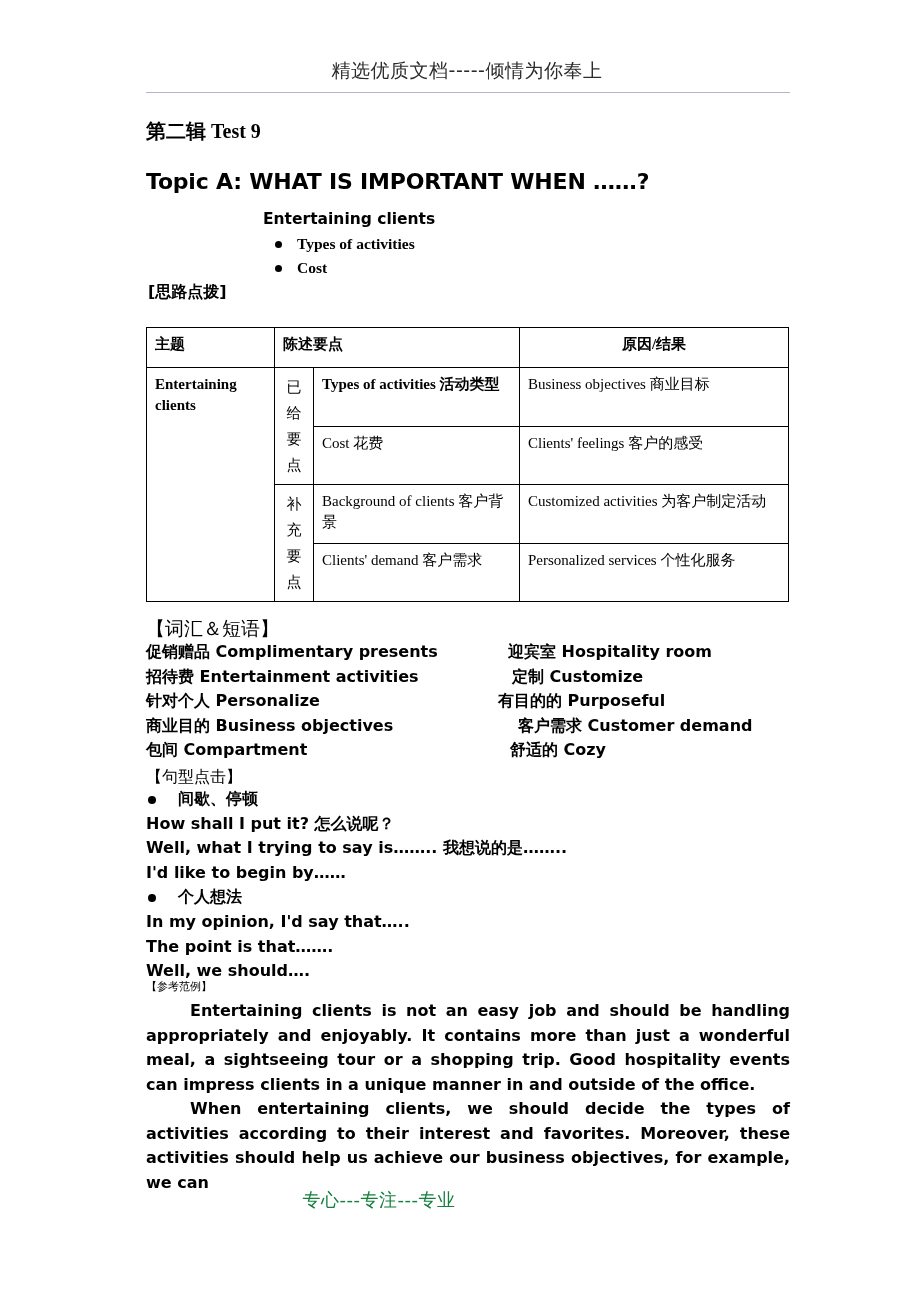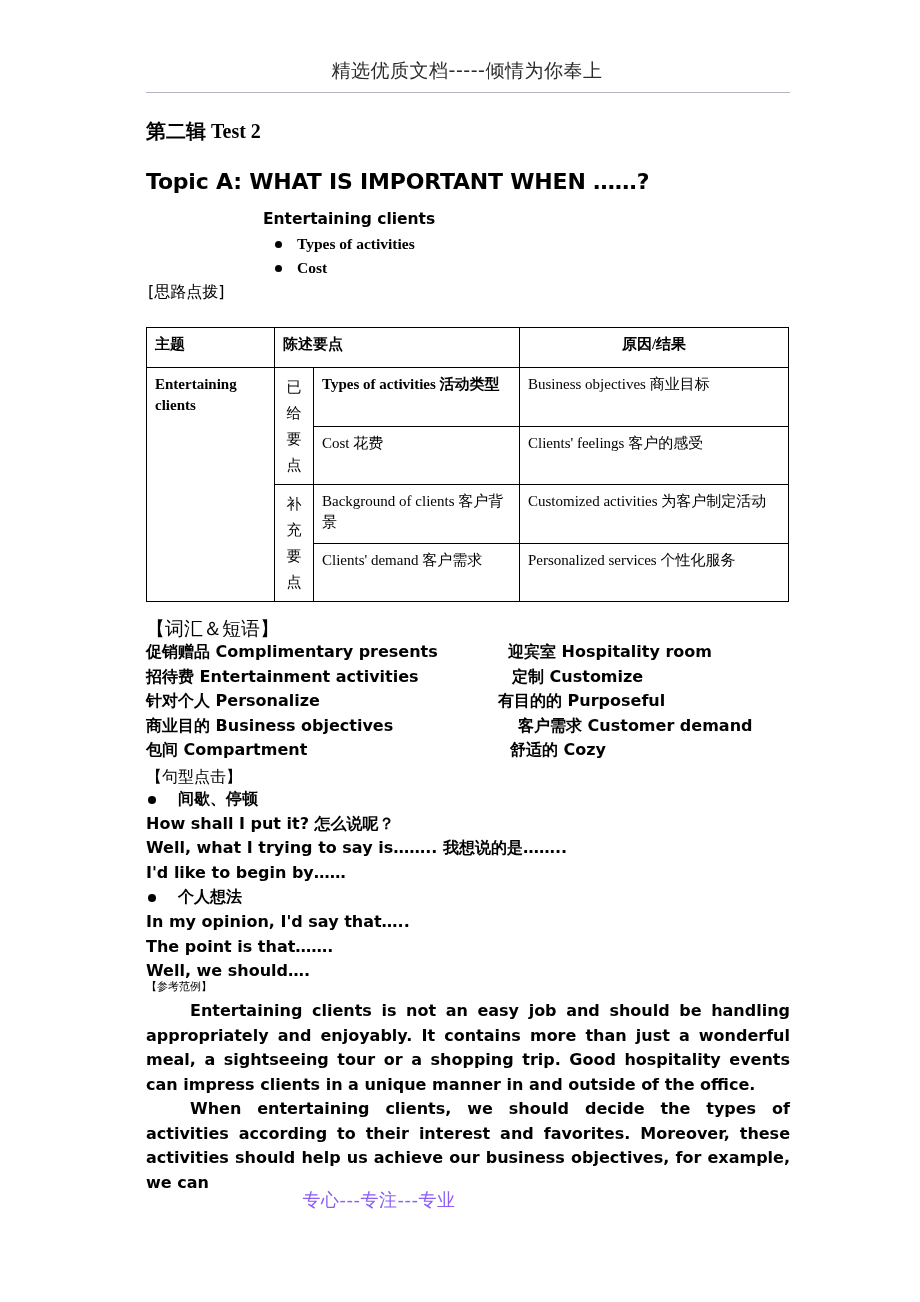--- a/index.html
+++ b/index.html
@@ -103,21 +103,21 @@
     border-radius: 50%;
     background: #000;
   }
 
   #tips-label {
     left: 140px;
     top: 281px;
     font-size: 16px;
     line-height: 22px;
     font-family: "DejaVu Sans", sans-serif;
-    font-weight: normal;
+    font-weight: bold;
     white-space: nowrap;
   }
 
   
   #plan-table {
     position: absolute;
     left: 138px;
     top: 327px;
     width: 642px;
     border-collapse: collapse;
@@ -253,35 +253,35 @@
   
   #page-footer {
     position: absolute;
     left: 0;
     top: 1188px;
     width: 742px;
     text-align: center;
     font-family: "DejaVu Sans", sans-serif;
     font-size: 18px;
     line-height: 24px;
-    color: #8b5cf6;
+    color: #15803d;
     letter-spacing: .5px;
   }
 </style>
 </head>
 <body>
 
 <div class="page">
 
   <div class="page-header">
     <div class="hdr-text">精选优质文档-----倾情为你奉上</div>
   </div>
   <div class="header-rule"></div>
 
-  <div class="blk t-serif-bold" id="section-title">第二辑 Test 2</div>
+  <div class="blk t-serif-bold" id="section-title">第二辑 Test 9</div>
 
   <div class="blk t-sans-bold" id="topic-heading">Topic A: WHAT IS IMPORTANT WHEN ……?</div>
 
   <div class="blk" id="prompt-box">
     <div class="prompt-title">Entertaining clients</div>
     <ul>
       <li>Types of activities</li>
       <li>Cost</li>
     </ul>
   </div>

